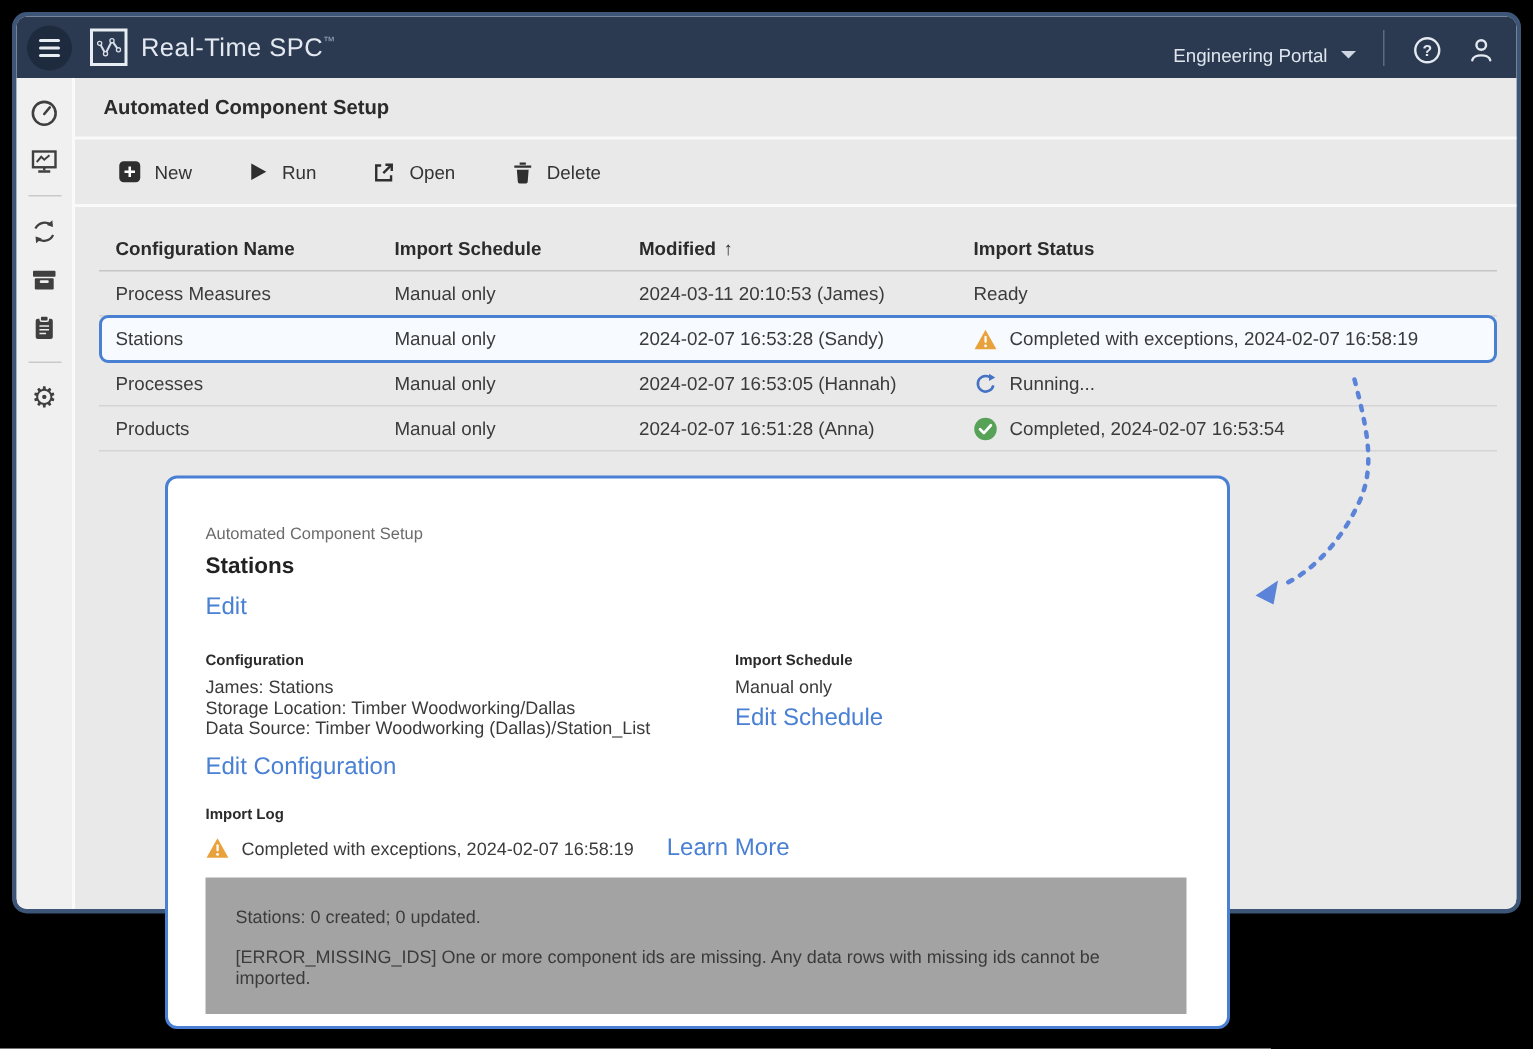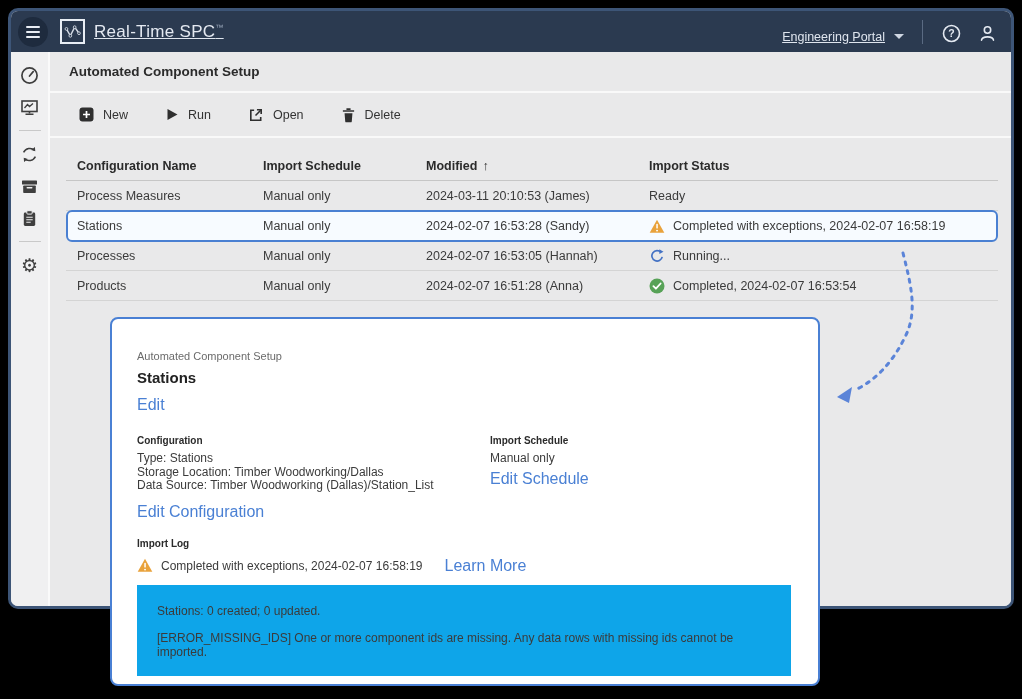--- a/index.html
+++ b/index.html
@@ -14,21 +14,21 @@
   
   .window {
     position:absolute; left:8px; top:8px; width:1006px; height:601px;
     background:#e9e9ea; border:3px solid #3d5577; border-radius:10px;
     overflow:hidden;
   }
 
   
   .navbar {
     height:41px; background:#2b3a50; display:flex; align-items:center;
-    padding:0 14px 0 3px; color:#dfe5ee;text-decoration:underline;
+    padding:0 14px 0 3px; color:#dfe5ee;
   }
   .hamburger {
     width:30px; height:30px; border-radius:50%; background:#1e2b3e;
     display:flex; flex-direction:column; justify-content:center; align-items:center;
     gap:3px; margin:0 12px 0 4px; cursor:pointer; flex:0 0 auto;
   }
   .hamburger span { display:block; width:14px; height:2px; background:#e8edf4; border-radius:1px; }
   .logo-box {
     width:25px; height:25px; border:2px solid #e8edf4; margin-right:9px;
     display:flex; align-items:center; justify-content:center; flex:0 0 auto;
@@ -91,21 +91,21 @@
   .pcols { display:flex; margin-top:21px; }
   .pcol-left { width:353px; }
   .psec-h { font-size:10px; font-weight:700; color:#2b2b2b; margin-bottom:6px; }
   .pline { font-size:12px; color:#3b3b3b; line-height:13.5px; }
   .pcol-left .plink { margin-top:10px; }
   .pcol-right .plink { margin-top:4px; }
   .import-log { margin-top:17px; }
   .log-status { display:flex; align-items:center; gap:8px; margin-top:8px; font-size:12px; color:#3b3b3b; }
   .log-status .plink { margin-left:14px; }
   .log-box {
-    margin-top:10px; width:654px; height:91px; background:#0ea5e9;
+    margin-top:10px; width:654px; height:91px; background:#a3a3a3;
     padding:19px 20px; font-size:12px; color:#3b3b3b;
   }
   .log-box .line2 { margin-top:13px; }
 
   
   .anno-arrow { position:absolute; left:815px; top:240px; z-index:4; pointer-events:none; }
 
   svg { display:block; }
 </style>
 </head>
@@ -301,21 +301,21 @@
 </div>
 
 <div class="popup">
   <div class="crumb">Automated Component Setup</div>
   <div class="ptitle">Stations</div>
   <span class="plink edit-main">Edit</span>
 
   <div class="pcols">
     <div class="pcol-left">
       <div class="psec-h">Configuration</div>
-      <div class="pline">Type: Stations</div>
+      <div class="pline">James: Stations</div>
       <div class="pline">Storage Location: Timber Woodworking/Dallas</div>
       <div class="pline">Data Source: Timber Woodworking (Dallas)/Station_List</div>
       <span class="plink">Edit Configuration</span>
     </div>
     <div class="pcol-right">
       <div class="psec-h">Import Schedule</div>
       <div class="pline">Manual only</div>
       <span class="plink">Edit Schedule</span>
     </div>
   </div>

